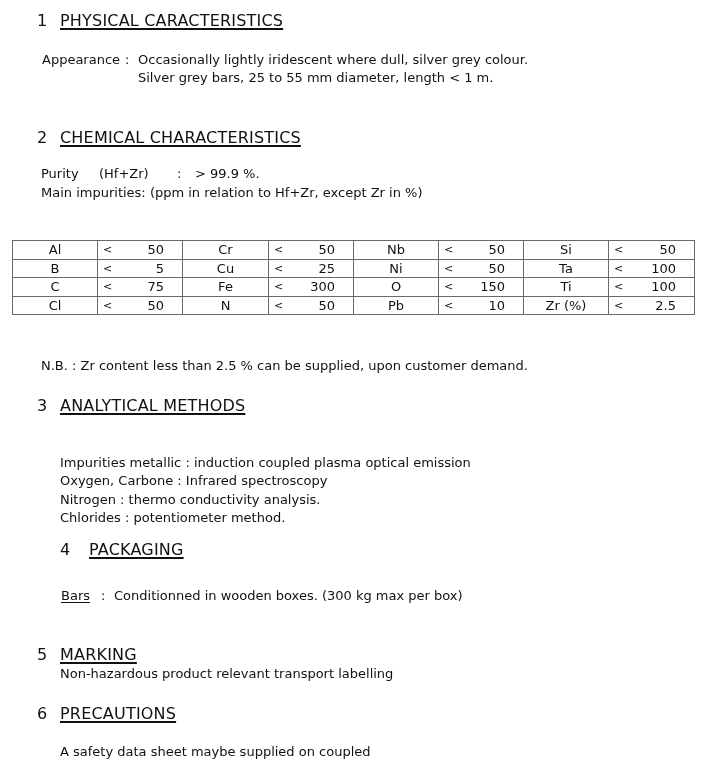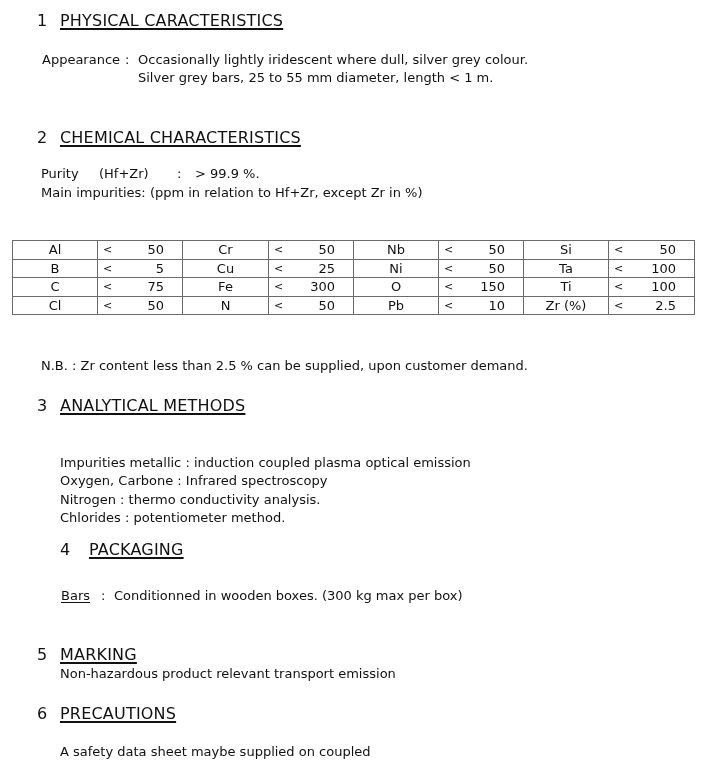--- a/index.html
+++ b/index.html
@@ -157,18 +157,18 @@
 <div class="abs heading" style="left:37px; top:540px;margin-left:23px;">
   <span class="num">4</span><span class="title" style="padding-left:6px;">PACKAGING</span>
 </div>
 <div class="abs body-text u" style="left:61px; top:587px;">Bars</div>
 <div class="abs body-text" style="left:101px; top:587px;">:</div>
 <div class="abs body-text" style="left:114px; top:587px;">Conditionned in wooden boxes. (300 kg max per box)</div>
 
 <div class="abs heading" style="left:37px; top:645px;">
   <span class="num">5</span><span class="title">MARKING</span>
 </div>
-<div class="abs body-text" style="left:60px; top:665px;">Non-hazardous product relevant transport emission</div>
+<div class="abs body-text" style="left:60px; top:665px;">Non-hazardous product relevant transport labelling</div>
 
 <div class="abs heading" style="left:37px; top:704px;">
   <span class="num">6</span><span class="title">PRECAUTIONS</span>
 </div>
 <div class="abs body-text" style="left:60px; top:743px;">A safety data sheet maybe supplied on coupled</div>
 
 </body></html>

